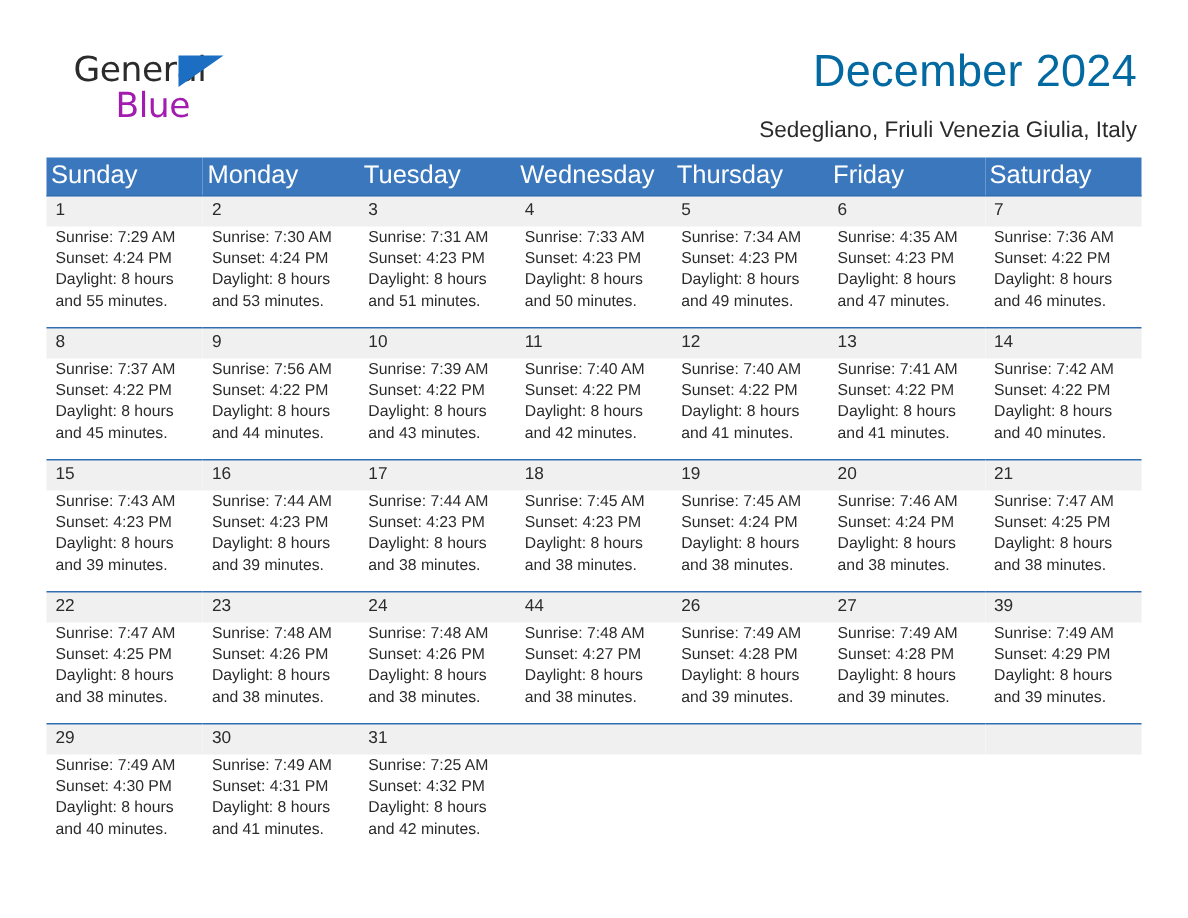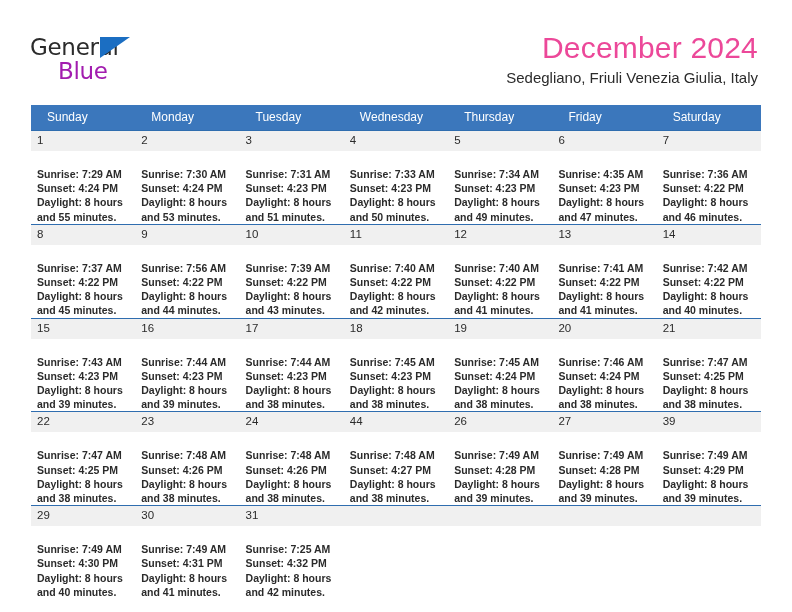--- a/index.html
+++ b/index.html
@@ -24,21 +24,21 @@
   
   .top {
     position: absolute;
     left: 0;
     top: 0;
     width: 792px;
     height: 100px;
   }
   .brand {
     position: absolute;
-    left: 30px;
+    left: 49px;
     top: 34px;
     width: 230px;
     height: 52px;
   }
   .brand-general {
     position: absolute;
     left: 0;
     top: 0;
     font-size: 23px;
     letter-spacing: -0.3px;
@@ -69,48 +69,48 @@
   }
   .title-wrap {
     position: absolute;
     right: 34px;
     top: 30px;
     text-align: right;
   }
   .cal-title {
     font-size: 30px;
     font-weight: 400;
-    color: #ec4899;
+    color: #0369a1;
     line-height: 36px;
     letter-spacing: 0.2px;
   }
   .cal-subtitle {
-    margin-top: 2px;
+    margin-top: 11px;
     font-size: 15px;
     font-weight: 400;
     color: #2b2b2b;
     line-height: 19px;
   }
 
   
   .cal {
     position: absolute;
     left: 31px;
     top: 105px;
     width: 730px;
     border-collapse: collapse;
     table-layout: fixed;
   }
   .cal th {
     background: #3b77bc;
     color: #ffffff;
-    font-size: 12px;
+    font-size: 17px;
     font-weight: 400;
     text-align: left;
-    padding: 5px 0 6px 16px;
+    padding: 5px 0 6px 3px;
     border: none;
     line-height: 14px;
   }
   .cal td {
     width: 104.28px;
     vertical-align: top;
     padding: 0;
     border: none;
     border-top: 1px solid #2f6daf;
     background: #ffffff;
@@ -124,25 +124,24 @@
     font-size: 11.5px;
     color: #2b2b2b;
     padding: 3px 0 4px 6px;
     line-height: 13px;
     min-height: 13px;
   }
   .daynum.empty {
     color: transparent;
   }
   .info {
-    padding: 16px 6px 0 6px;
+    padding: 0 6px 0 6px;
     font-size: 10.5px;
     line-height: 14.2px;
     color: #2b2b2b;
-    font-weight: bold;
   }
   .info div {
     white-space: nowrap;
   }
 </style>
 </head>
 <body>
 
 <div class="page">
 

